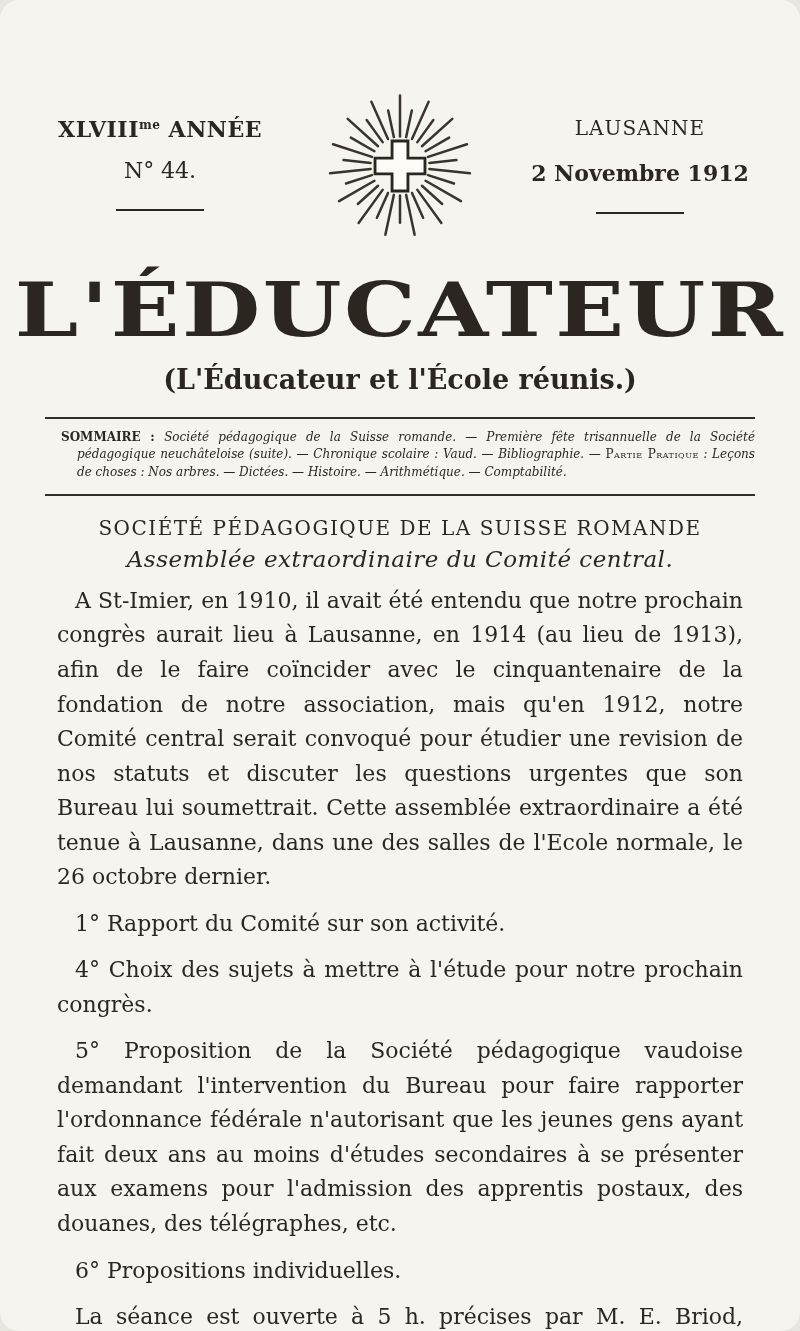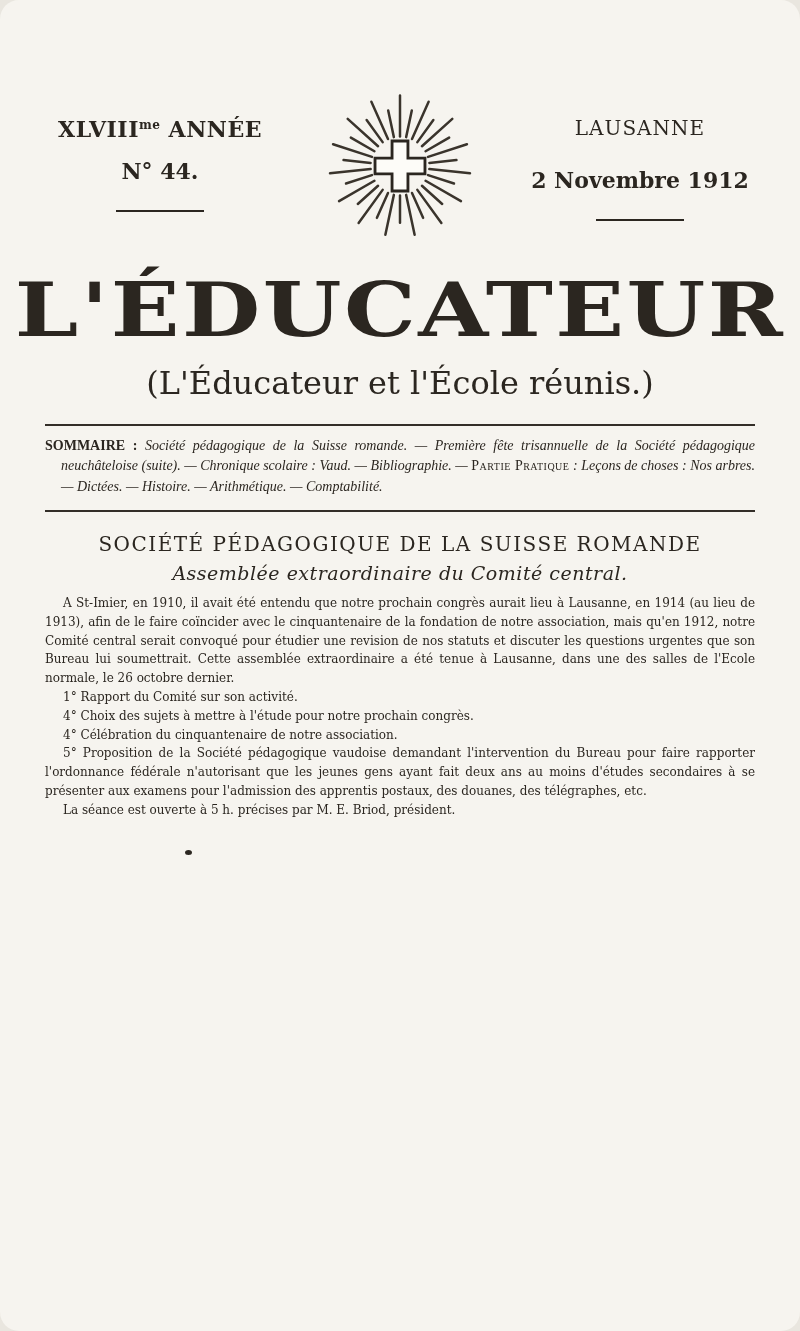--- a/index.html
+++ b/index.html
@@ -37,31 +37,31 @@
     font-weight: bold;
     letter-spacing: 0.5px;
     white-space: nowrap;
   }
   .annee sup {
     font-size: 0.55em;
     vertical-align: super;
   }
   .numero {
     font-size: 22px;
-    font-weight: bold;
+    font-weight: normal;
     margin-top: 16px;
   }
   .ville {
     font-size: 20px;
     letter-spacing: 1px;
   }
   .date {
     font-size: 22px;
     font-weight: bold;
-    margin-top: 27px;
+    margin-top: 20px;
   }
   .small-rule {
     width: 88px;
     border-top: 2.5px solid #2b2620;
     margin: 26px auto 0 auto;
   }
   .emblem {
     width: 170px;
     text-align: center;
     margin-top: -6px;
@@ -74,43 +74,42 @@
     font-size: 74px;
     font-weight: bold;
     letter-spacing: 2px;
     transform: scaleX(1.22);
     transform-origin: center;
     white-space: nowrap;
     line-height: 1.05;
   }
   .subtitle {
     text-align: center;
-    font-size: 32px;
-    font-weight: normal;
+    font-size: 27px;
+    font-weight: bold;
     margin-top: 14px;
   }
 
   
   .rule {
     border: 0;
     border-top: 2px solid #332e28;
     margin: 0;
   }
   .rule-top { margin-top: 22px; }
   .rule-bottom { border-top-width: 2.5px; }
 
   
   .sommaire {
-    margin: 10px 0 12px 0;
-    font-size: 14px;
+    margin: 10px 0 12px 16px;
+    font-size: 12px;
     line-height: 1.48;
     text-align: justify;
     padding-left: 16px;
     text-indent: -16px;
-    font-family: Liberation Serif, serif;
   }
   .som-label {
     font-style: normal;
     font-weight: bold;
   }
   .som-italic { font-style: italic; }
   .som-caps {
     font-style: normal;
     font-variant: small-caps;
     letter-spacing: 0.5px;
@@ -121,28 +120,28 @@
   .article h2 {
     margin: 0;
     text-align: center;
     font-size: 20px;
     font-weight: normal;
     letter-spacing: 1.5px;
   }
   .article h3 {
     margin: 6px 0 10px 0;
     text-align: center;
-    font-size: 19px;
+    font-size: 23px;
     font-weight: normal;
     font-style: italic;
     letter-spacing: 0.5px;
   }
   .body-p {
-    margin: 0;
-    font-size: 12px;
+    margin: 12px;
+    font-size: 22px;
     line-height: 1.57;
     text-align: justify;
     text-indent: 18px;
   }
 
   .end-mark {
     width: 7px;
     height: 5px;
     border-radius: 50%;
     background: #2b2620;
@@ -217,20 +216,20 @@
 
   <hr class="rule rule-bottom">
 
   <main class="article">
     <h2>SOCIÉTÉ PÉDAGOGIQUE DE LA SUISSE ROMANDE</h2>
     <h3>Assemblée extraordinaire du Comité central.</h3>
 
     <p class="body-p">A St-Imier, en 1910, il avait été entendu que notre prochain congrès aurait lieu à Lausanne, en 1914 (au lieu de 1913), afin de le faire coïncider avec le cinquantenaire de la fondation de notre association, mais qu'en 1912, notre Comité central serait convoqué pour étudier une revision de nos statuts et discuter les questions urgentes que son Bureau lui soumettrait. Cette assemblée extraordinaire a été tenue à Lausanne, dans une des salles de l'Ecole normale, le 26 octobre dernier.</p>
     <p class="body-p">1° Rapport du Comité sur son activité.</p>
     <p class="body-p">4° Choix des sujets à mettre à l'étude pour notre prochain congrès.</p>
-    <p class="body-p">4° Célébration du cinquantenaire de notre association.</p>
     <p class="body-p">5° Proposition de la Société pédagogique vaudoise demandant l'intervention du Bureau pour faire rapporter l'ordonnance fédérale n'autorisant que les jeunes gens ayant fait deux ans au moins d'études secondaires à se présenter aux examens pour l'admission des apprentis postaux, des douanes, des télégraphes, etc.</p>
+    <p class="body-p">6° Propositions individuelles.</p>
     <p class="body-p">La séance est ouverte à 5 h. précises par M. E. Briod, président.</p>
   </main>
 
   <div class="end-mark"></div>
 
 </div>
 
 </body></html>

